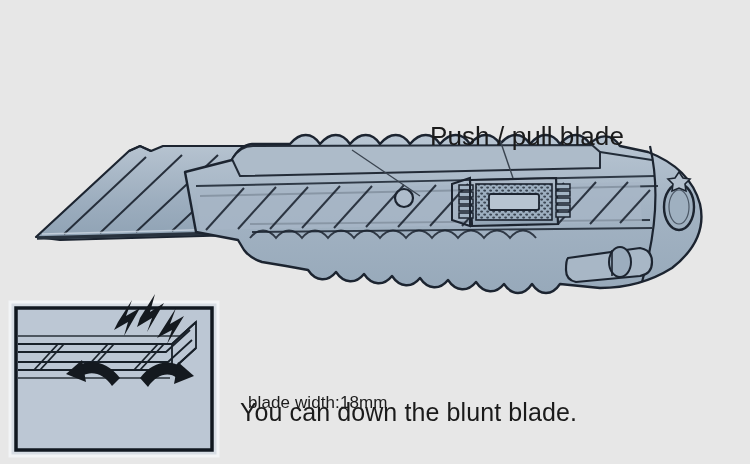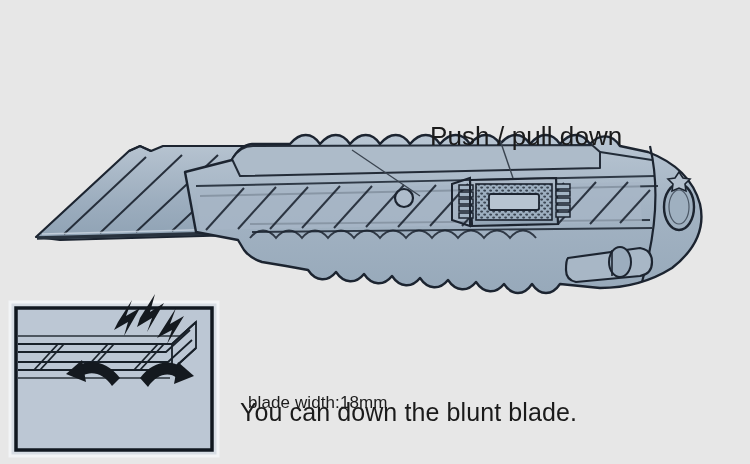--- a/index.html
+++ b/index.html
@@ -186,21 +186,21 @@
       <g>
         <path d="M 568,258 L 640,248 Q 652,250 652,262 Q 652,274 640,276 L 576,282
                  Q 566,280 566,270 Q 566,260 568,258 Z" fill="#a8b7c6" stroke="#1c2430" stroke-width="2.2"></path>
         <ellipse cx="620" cy="262" rx="11" ry="15" fill="#9cadbe" stroke="#1c2430" stroke-width="2"></ellipse>
         <path d="M 612,250 L 612,276" stroke="#1c2430" stroke-width="1.6" fill="none"></path>
       </g>
     </g>
   </svg>
 
   <div class="txt t-push">
-    <div>Push / pull down</div>
+    <div>Push / pull blade</div>
   </div>
 
   <div class="txt t-break">
     <div>You can down the blunt blade.</div>
     
   </div>
 
   <div class="txt t-width">blade width:18mm</div>
 
   <svg class="layer" viewBox="0 0 750 464">

